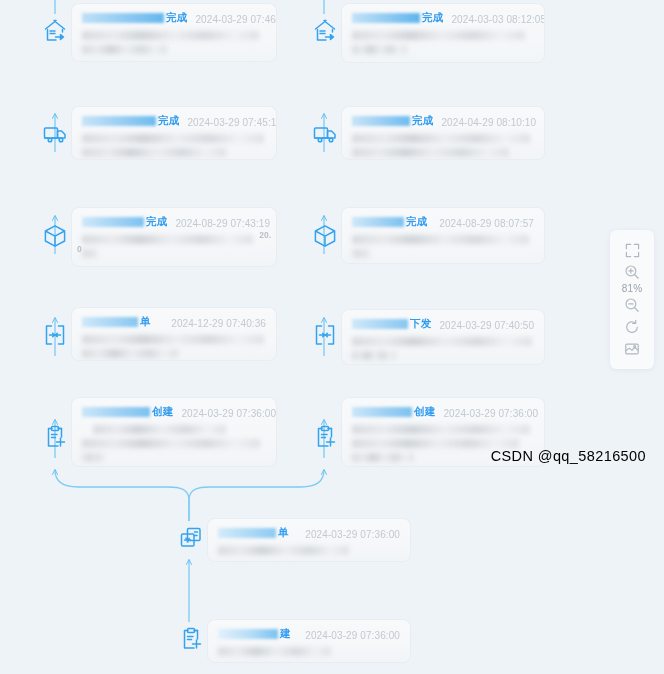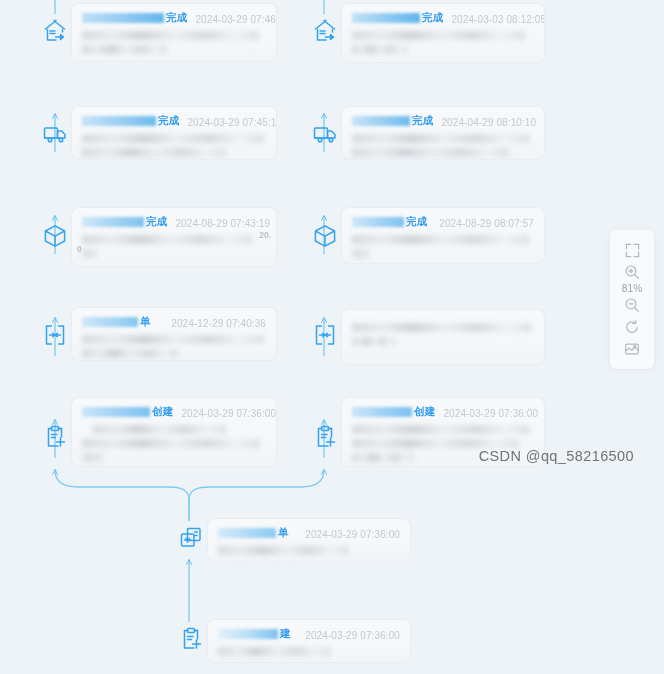--- a/index.html
+++ b/index.html
@@ -131,24 +131,24 @@
   #zoom-level {
     font-size: 10px;
     color: #9aa3ac;
     letter-spacing: .2px;
     user-select: none;
   }
 
   
   #watermark {
     position: absolute;
-    right: 30px;
+    right: 18px;
     bottom: 12px;
     font-size: 14.5px;
-    color: #737373;
+    color: #000000;
     letter-spacing: .4px;
     user-select: none;
   }
 </style>
 </head>
 <body>
 
 <div id="flow-canvas">
 
   <svg id="edge-layer" viewBox="0 0 664 674" xmlns="http://www.w3.org/2000/svg">
@@ -424,20 +424,27 @@
       </div>
       <div class="card-time">2024-08-29 08:07:57</div>
     </div>
     <div class="card-body">
       <div class="redact-line" style="width:97%"></div>
       <div class="redact-line" style="width:10%"></div>
     </div>
   </div>
 
   <div class="event-card" style="left:342px;top:310px;width:202px;height:54px">
+    <div class="card-head">
+      <div class="card-title">
+        <span class="redact-blue" style="width:56px;background:linear-gradient(90deg,#cfe8f9,#a5d4f4 60%,#86c6f1)"></span>
+        <span>下发</span>
+      </div>
+      <div class="card-time">2024-03-29 07:40:50</div>
+    </div>
     <div class="card-body">
       <div class="redact-line" style="width:99%"></div>
       <div class="redact-line" style="width:24%"></div>
     </div>
   </div>
 
   <div class="event-card" style="left:342px;top:398px;width:202px;height:68px">
     <div class="card-head">
       <div class="card-title">
         <span class="redact-blue" style="width:60px;background:linear-gradient(90deg,#cbe6f9,#9ed0f3 55%,#7cc2f0)"></span>

